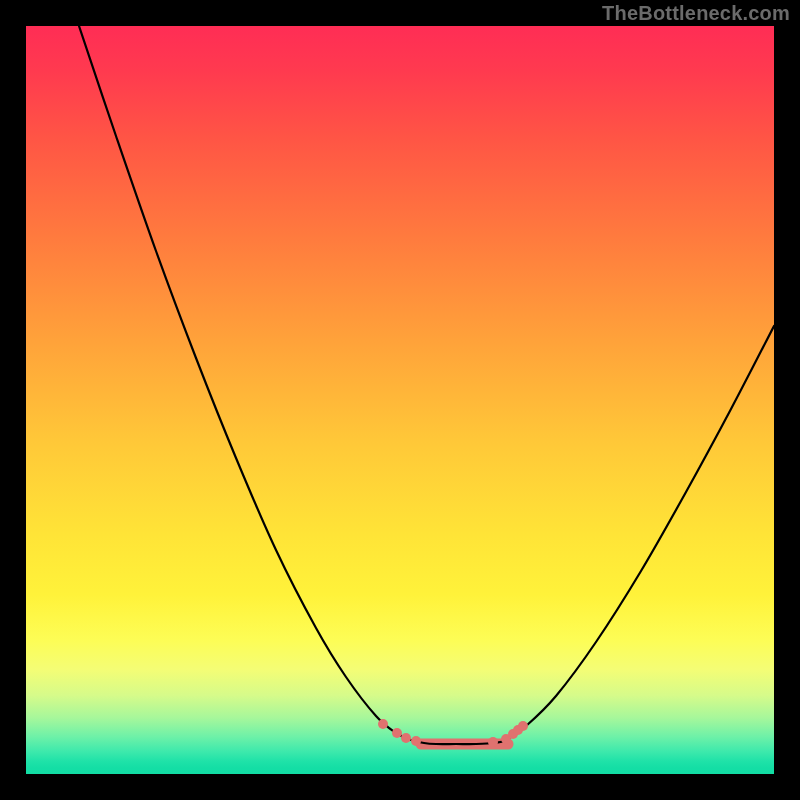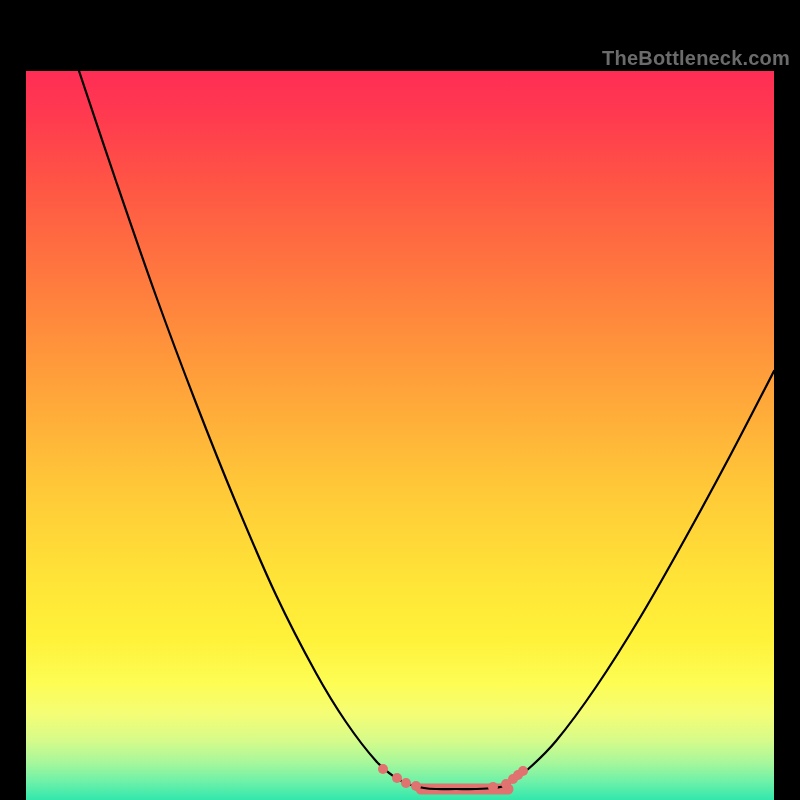--- a/index.html
+++ b/index.html
@@ -10,21 +10,20 @@
     background: #000;
     overflow: hidden;
   }
   .frame {
     position: absolute;
     top: 0;
     left: 0;
     width: 800px;
     height: 706px;
     background: #000;
-    margin-top: 45px;
   }
   .plot {
     position: absolute;
     top: 26px;
     left: 26px;
     width: 748px;
     height: 748px;
     overflow: hidden;
   }
   .gradient {

